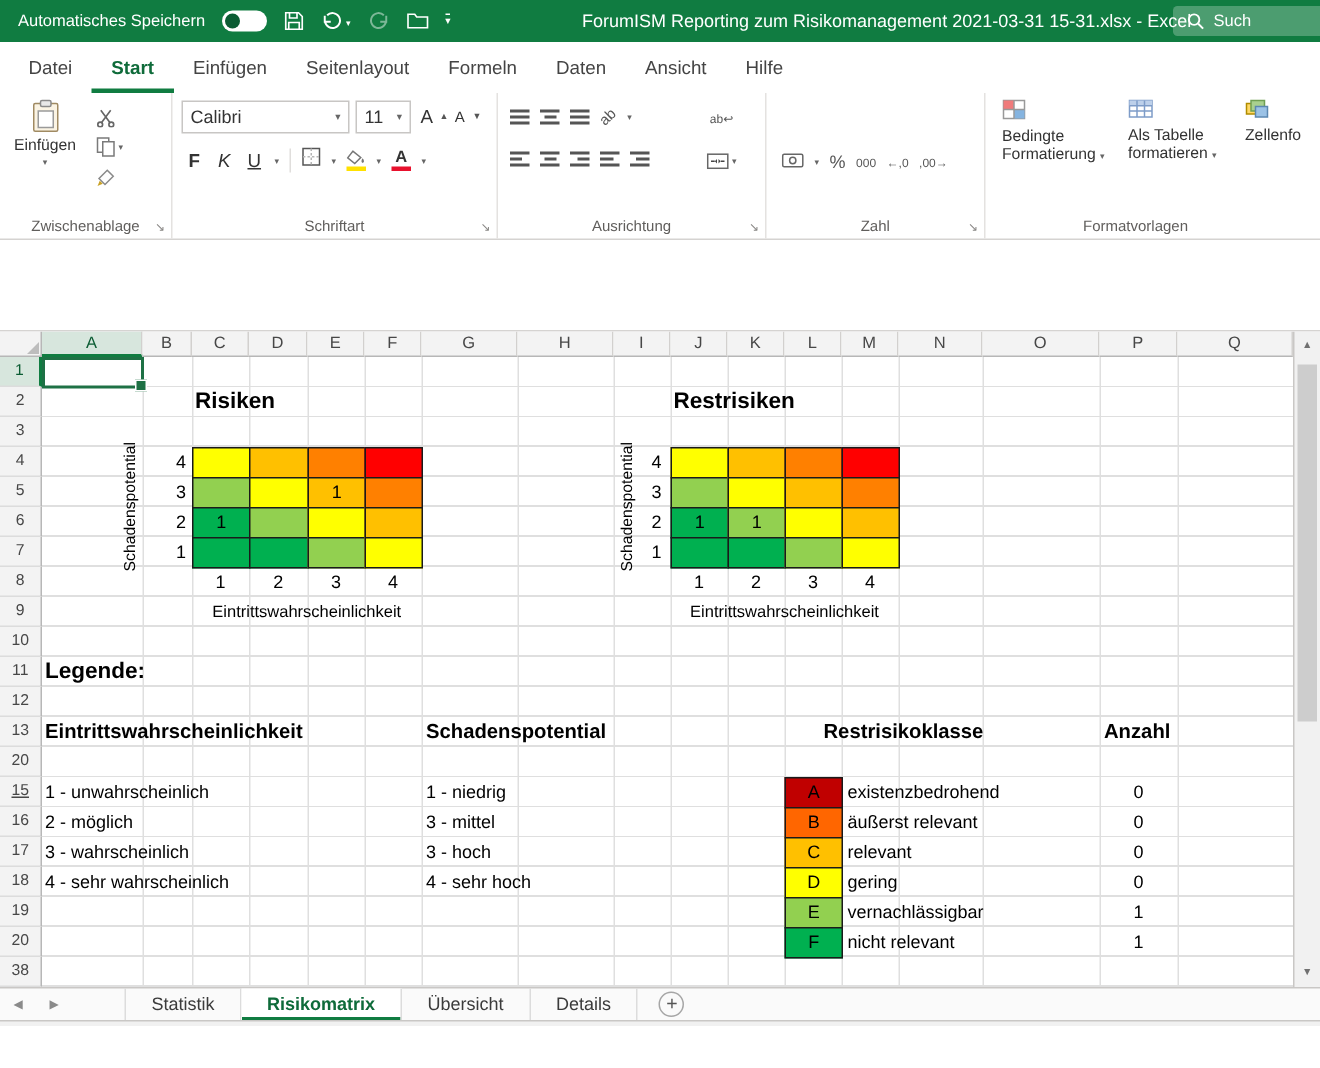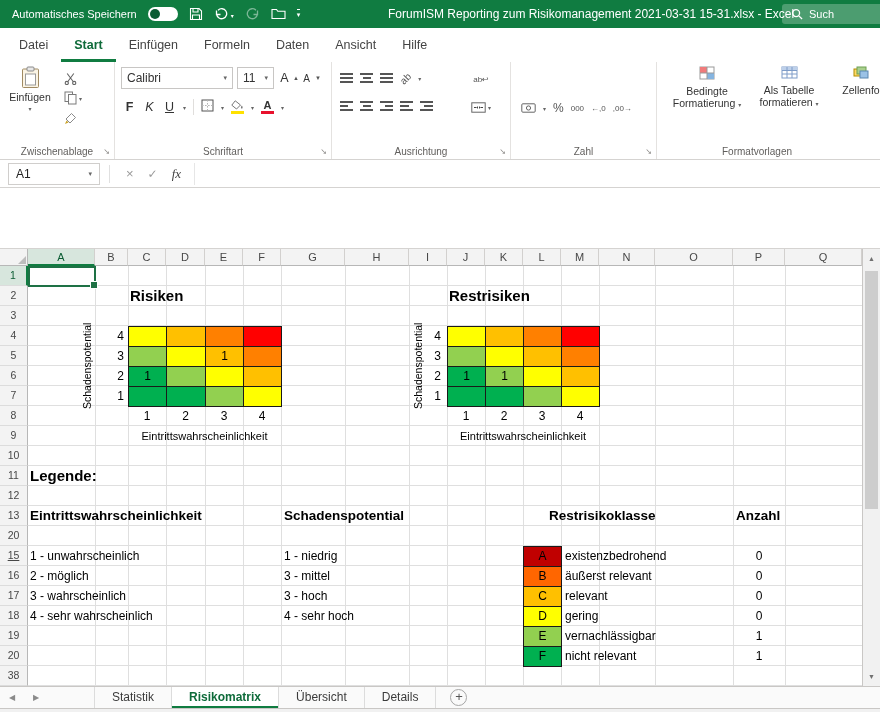--- a/index.html
+++ b/index.html
@@ -39,21 +39,21 @@
   .sico{position:absolute;display:flex;align-items:center;justify-content:center;gap:2px;color:#555}
   .fr2{position:absolute;display:flex;align-items:center;gap:7px}
   .fbtn{font-size:12.5px;color:#333;width:13px;text-align:center}
   .bold{font-weight:700}.ital{font-style:italic}.undl{text-decoration:underline}
   .vsep{width:1px;height:16px;background:#E0DEDC}
   .stack{display:inline-flex;flex-direction:column;align-items:center;gap:1px}
   .bar{width:13px;height:3px}
   .fcA{font-size:11px;font-weight:700;line-height:10px;color:#333}
   .paste-btn{position:absolute;left:6px;top:4px;width:48px;display:flex;flex-direction:column;align-items:center;
              gap:2px;font-size:10.5px;color:#333;text-align:center}
-  .big-btn{position:absolute;top:4px;display:flex;flex-direction:column;align-items:center;font-size:10.5px;color:#333;text-align:center}
+  .big-btn{position:absolute;top:4px;display:flex;flex-direction:column;align-items:flex-start;font-size:10.5px;color:#333;text-align:center}
   .big-btn .l1{margin-top:5px;line-height:12px;white-space:nowrap}
   .big-btn .l2{line-height:12px;white-space:nowrap}
   .ali{display:inline-block;width:13px}
   .ali i{display:block;height:2px;background:#555;margin:2px 0;width:13px}
   .ali.c i:nth-child(2){width:8px;margin-left:auto;margin-right:auto}
   .ali.l i:nth-child(2){width:8px}
   .ali.r i:nth-child(2){width:8px;margin-left:auto}
   .orient{display:inline-block;transform:rotate(-45deg);font-size:10px;color:#555}
   .smalltxt{font-size:8px;color:#555;white-space:nowrap}
 
@@ -98,21 +98,21 @@
   .lg-label{position:absolute;z-index:3;font-size:12px;line-height:20px;white-space:nowrap;color:#000}
   .lg-count{position:absolute;z-index:3;font-size:12px;line-height:20px;text-align:center;color:#000}
   .vscroll{position:absolute;right:0;top:0;bottom:0;width:18px;background:#F1F1F1;border-left:1px solid #C9C7C5;z-index:5}
   .vs-btn{position:absolute;left:0;right:0;text-align:center;font-size:7px;color:#707070;line-height:17px}
   .vs-btn.up{top:1px}.vs-btn.down{bottom:1px}
   .vs-thumb{position:absolute;left:2px;right:2px;top:22px;height:238px;background:#CDCDCD}
 
   
   .tabbar{position:relative;height:22px;background:#FAFAFA;border-top:1px solid #C9C7C5;display:flex;align-items:stretch}
   .tab-nav{width:24px;text-align:center;line-height:21px;font-size:8px;color:#8a8a8a}
-  #sheet-tabs{display:flex;margin-left:46px;border-left:1px solid #DCDCDC}
+  #sheet-tabs{display:flex;margin-left:35px;border-left:1px solid #DCDCDC}
   .sheet-tab{padding:0 17px;font-size:12px;line-height:20px;color:#3b3b3b;border-right:1px solid #DCDCDC;white-space:nowrap}
   .sheet-tab.active{color:#0E6B3A;font-weight:700;background:#fff;box-shadow:inset 0 -2px 0 #107C41}
   .add-sheet{margin-left:14px;align-self:center;width:17px;height:17px;border:1px solid #A6A6A6;border-radius:50%;
              text-align:center;line-height:14px;font-size:13px;color:#555}
   .statusbar{height:4px;background:#F1F1F1;border-top:1px solid #C9C7C5}
 </style>
 </head>
 <body>
 
 <div class="app">
@@ -160,20 +160,21 @@
         </svg>
       <span>Such</span>
     </div>
   </div>
 
   <div class="menubar">
       <div id="menu-items">
         <div class="menu-item">Datei</div>
         <div class="menu-item active">Start</div>
         <div class="menu-item">Einfügen</div>
+        <div class="menu-item">Seitenlayout</div>
         <div class="menu-item">Formeln</div>
         <div class="menu-item">Daten</div>
         <div class="menu-item">Ansicht</div>
         <div class="menu-item">Hilfe</div>
       </div>
     </div>
 
   <div class="ribbon">
 
     <div class="rg" style="left:0;width:115px">
@@ -363,31 +364,20 @@
             <rect x="1" y="3" width="9" height="7" fill="#FFD966" stroke="#B08C00"></rect>
             <rect x="4" y="1" width="9" height="7" fill="#A9D08E" stroke="#6F9F52"></rect>
             <rect x="7" y="5" width="8" height="7" fill="#9BC2E6" stroke="#5B87B0"></rect>
           </svg>
         <span class="l1">Zellenfo</span>
       </div>
       <div class="rg-label" style="right:auto;left:0;width:200px">Formatvorlagen</div>
     </div>
   </div>
 
-  <div class="fbar">
-    <div class="namebox">
-      <span>A1</span>
-      <span class="nb-caret">▾</span>
-    </div>
-    <div class="fb-sep"></div>
-    <span class="fb-x">×</span>
-    <span class="fb-ck">✓</span>
-    <span class="fb-fx">fx</span>
-    <div class="fb-input"></div>
-  </div>
 
   <div class="gapzone"></div>
 
   <div class="grid" id="grid">
     <div class="hlines"></div>
     <div class="corner"></div>
 
     <div class="sel-box" style="left:28px;top:17px;width:68px;height:21px"></div>
 
     <div class="sc bold15" style="left:130px;top:37px">Risiken</div>

